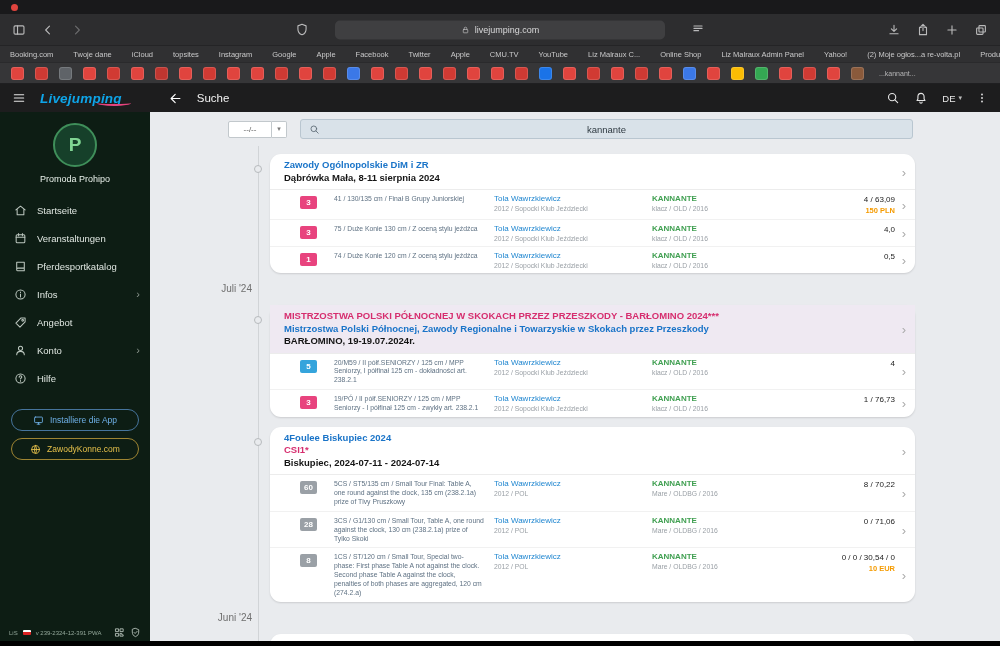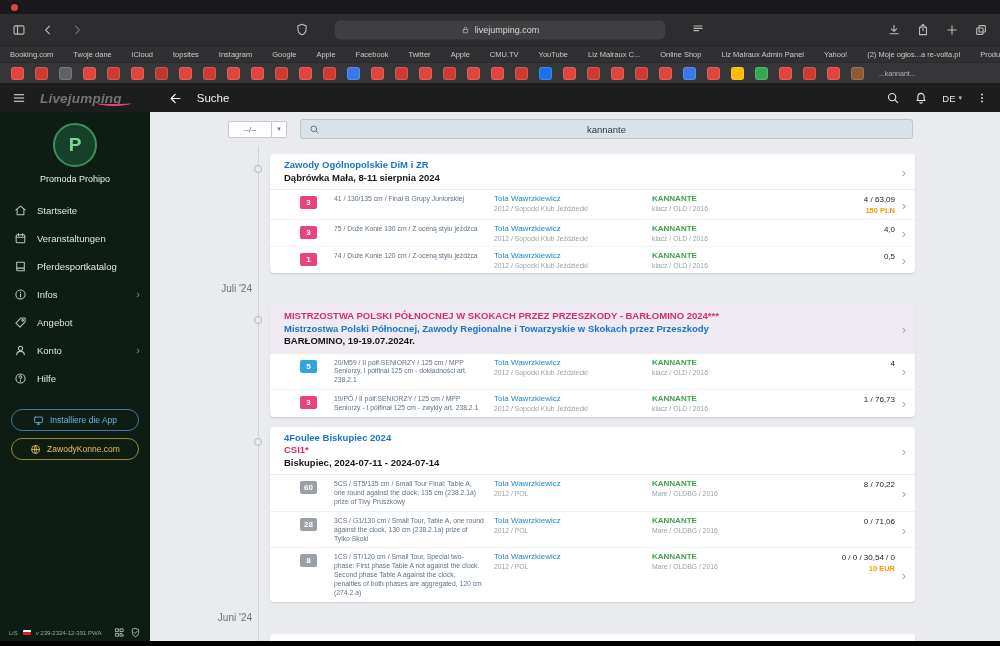--- a/index.html
+++ b/index.html
@@ -23,21 +23,21 @@
   .bookmarks-bar{height:17px;background:#303032;display:flex;align-items:center;gap:20px;padding:0 10px;overflow:hidden;white-space:nowrap;border-top:1px solid #242426;}
   .bm{font-size:7.5px;color:#c9c9ca;cursor:pointer;flex-shrink:0;}
   .fav-bar{height:22px;background:#363638;display:flex;align-items:center;gap:11px;padding:0 11px;overflow:hidden;border-top:1px solid #2a2a2c;border-bottom:1px solid #1f1f21;}
   .fav{width:13px;height:13px;border-radius:3px;flex-shrink:0;cursor:pointer;box-shadow:inset 0 0 0 1px rgba(255,255,255,.15);}
   .fav-label{font-size:7px;color:#b5b5b6;margin-left:4px;white-space:nowrap;cursor:pointer;}
 
   
   .app-header{height:28px;background:#1d1d1e;display:flex;align-items:center;padding:0 12px;color:#fff;gap:14px;}
   .hicon{width:14px;height:14px;color:#e6e6e6;cursor:pointer;}
   .logo{position:relative;font-style:italic;font-weight:bold;font-size:13.5px;letter-spacing:.2px;cursor:pointer;padding-right:6px;}
-  .logo-live,.logo-jump{color:#737373;}
+  .logo-live,.logo-jump{color:#0ea5e9;}
   .logo-swoosh{position:absolute;right:-3px;bottom:0px;width:34px;height:6px;border-bottom:2px solid #e8437e;border-radius:50%;}
   .back-btn{width:15px;height:15px;color:#fff;margin-left:26px;cursor:pointer;}
   .page-title{font-size:11.5px;color:#f2f2f2;}
   .lang{display:flex;align-items:center;gap:3px;font-size:9.5px;color:#e9e9e9;cursor:pointer;}
   .lang .caret{font-size:7px;color:#bdbdbd;}
 
   
   .app-body{display:flex;height:534px;}
   .sidebar{width:150px;background:#0d1d14;position:relative;flex-shrink:0;}
   .profile{text-align:center;padding-top:11px;}
@@ -65,21 +65,21 @@
               font-size:7px;color:#7a7a7a;display:flex;align-items:center;justify-content:center;cursor:pointer;}
   .search-pill{margin-left:13px;margin-right:87px;flex:1;height:20px;background:#d9e2e9;border:1px solid #b9c6d0;border-radius:3px;
                position:relative;display:flex;align-items:center;justify-content:center;font-size:9.5px;color:#2f3a42;cursor:text;}
   .search-pill .ico{position:absolute;left:8px;width:11px;height:11px;color:#5c6a74;}
 
   .feed-area{flex:1;position:relative;overflow:hidden;}
   .rail{position:absolute;left:108px;top:0;bottom:0;width:1px;background:#d1d4d7;}
   .feed{position:absolute;inset:0;padding:8px 85px 0 120px;overflow:hidden;}
   .month{position:relative;height:12px;margin:0 0 10px;}
   .month-text{position:absolute;left:-92px;width:74px;text-align:right;font-size:10px;color:#6f6f6f;}
-  .card{position:relative;background:#fff;border-radius:4px;margin-bottom:10px;box-shadow:0 1px 2px rgba(0,0,0,.13);}
+  .card{position:relative;background:#fff;border-radius:11px;margin-bottom:10px;box-shadow:0 1px 2px rgba(0,0,0,.13);}
   .card::before{content:"";position:absolute;left:-16px;top:11px;width:6px;height:6px;border:1.5px solid #b7babd;border-radius:50%;background:#e9ebee;}
   .card-head{position:relative;padding:5px 26px 5px 14px;border-bottom:1px solid #ececec;cursor:pointer;}
   .card-head.hl{background:#efe9f2;}
   .ev-line{line-height:1.32;}
   .ev-line.blue{color:#1a74c8;font-weight:bold;font-size:9.5px;}
   .ev-line.pink{color:#d62d6e;font-weight:bold;font-size:9.5px;}
   .ev-line.dark{color:#151515;font-weight:bold;font-size:9.5px;}
   .chev{position:absolute;right:9px;top:50%;transform:translateY(-50%);color:#ababab;font-size:13px;line-height:1;}
   .row{position:relative;display:grid;grid-template-columns:24px 150px 148px 1fr 96px;column-gap:10px;
        padding:4px 20px 4px 30px;border-bottom:1px solid #f1f1f1;align-items:start;cursor:pointer;}

